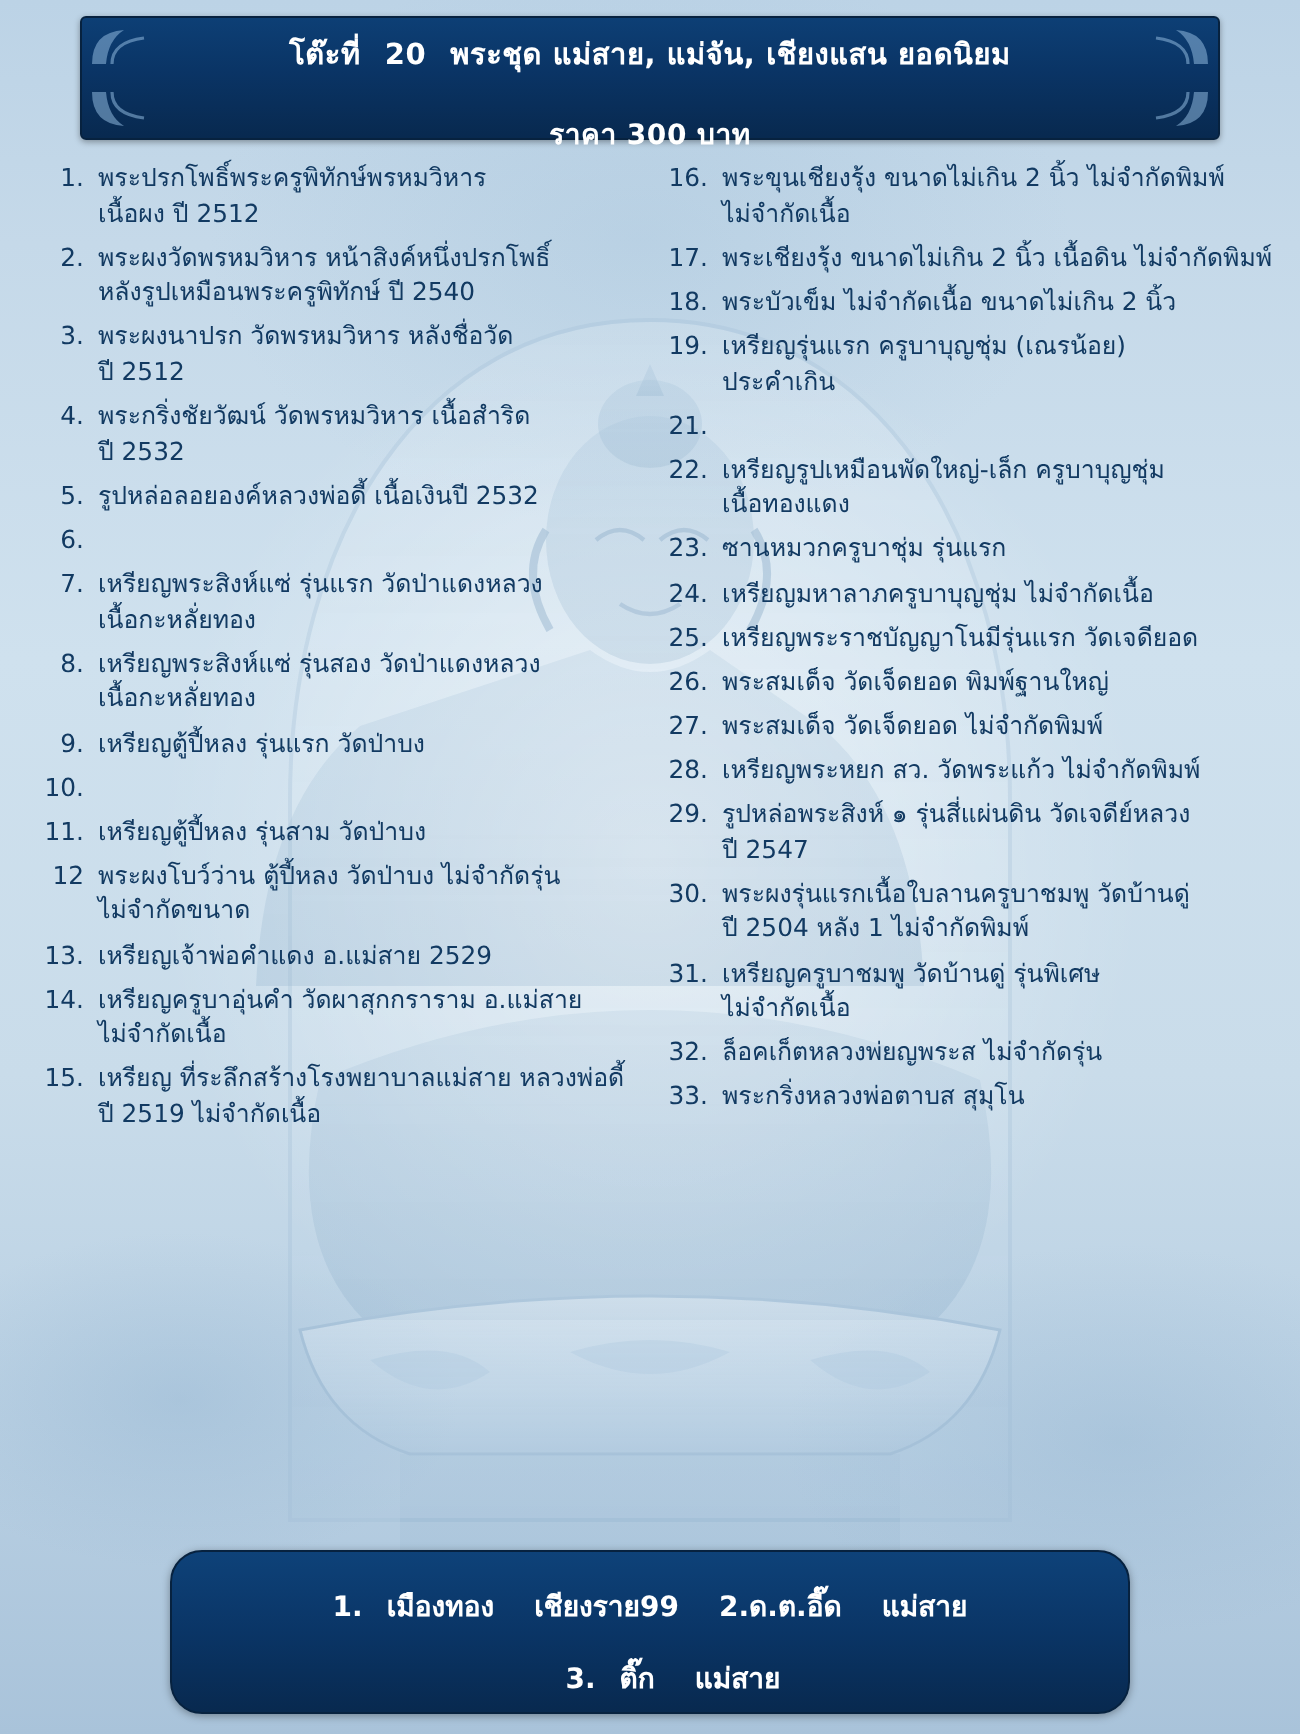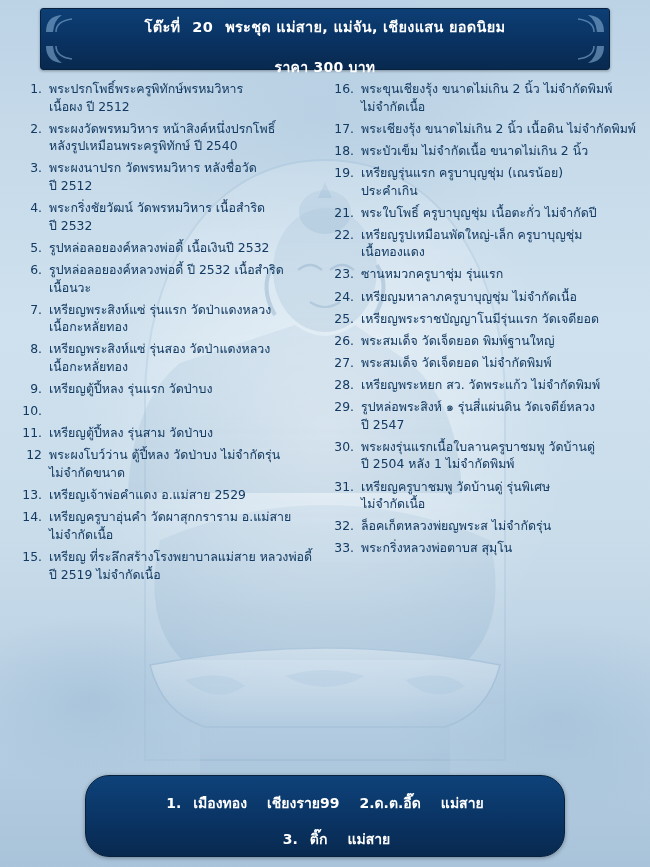--- a/index.html
+++ b/index.html
@@ -128,21 +128,21 @@
 
   
   .footer {
     position: absolute;
     left: 85px;
     top: 775px;
     width: 480px;
     height: 82px;
     background: linear-gradient(180deg, #0e4279 0%, #0a3566 50%, #08294f 100%);
     border: 1px solid #07223f;
-    border-radius: 24px;
+    border-radius: 16px;
     box-shadow: 0 1px 4px rgba(0,0,0,0.35);
     color: #ffffff;
     text-align: center;
     box-sizing: border-box;
     padding-top: 16px;
   }
   .footer .frow1 {
     font-size: 14px;
     font-weight: bold;
     white-space: nowrap;
@@ -249,22 +249,20 @@
           <span class="num">4.</span>
           <span class="txt">พระกริ่งชัยวัฒน์ วัดพรหมวิหาร เนื้อสำริด
 ปี 2532</span>
         </div>
         <div class="item">
           <span class="num">5.</span>
           <span class="txt">รูปหล่อลอยองค์หลวงพ่อดี้ เนื้อเงินปี 2532</span>
         </div>
         <div class="item">
           <span class="num">6.</span>
-          <span class="txt">รูปหล่อลอยองค์หลวงพ่อดี้ ปี 2532 เนื้อสำริด
-เนื้อนวะ</span>
         </div>
         <div class="item">
           <span class="num">7.</span>
           <span class="txt">เหรียญพระสิงห์แซ่ รุ่นแรก วัดป่าแดงหลวง
 เนื้อกะหลั่ยทอง</span>
         </div>
         <div class="item">
           <span class="num">8.</span>
           <span class="txt">เหรียญพระสิงห์แซ่ รุ่นสอง วัดป่าแดงหลวง
 เนื้อกะหลั่ยทอง</span>
@@ -314,21 +312,20 @@
           <span class="num">18.</span>
           <span class="txt">พระบัวเข็ม ไม่จำกัดเนื้อ ขนาดไม่เกิน 2 นิ้ว</span>
         </div>
         <div class="item">
           <span class="num">19.</span>
           <span class="txt">เหรียญรุ่นแรก ครูบาบุญชุ่ม (เณรน้อย)
 ประคำเกิน</span>
         </div>
         <div class="item">
           <span class="num">21.</span>
-          <span class="txt">พระใบโพธิ์ ครูบาบุญชุ่ม เนื้อตะกั่ว ไม่จำกัดปี</span>
         </div>
         <div class="item">
           <span class="num">22.</span>
           <span class="txt">เหรียญรูปเหมือนพัดใหญ่-เล็ก ครูบาบุญชุ่ม
 เนื้อทองแดง</span>
         </div>
         <div class="item">
           <span class="num">23.</span>
           <span class="txt">ซานหมวกครูบาชุ่ม รุ่นแรก</span>
         </div>

